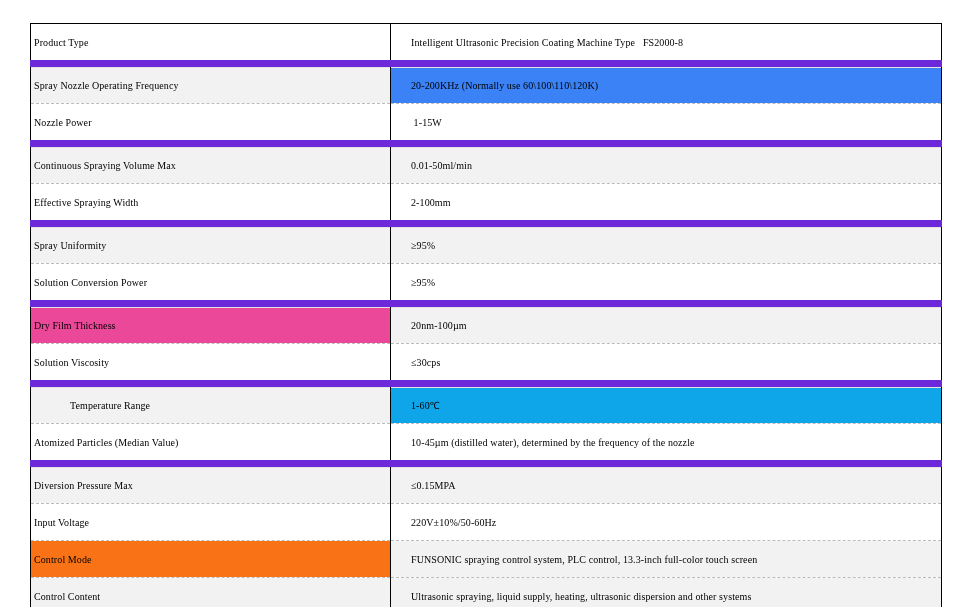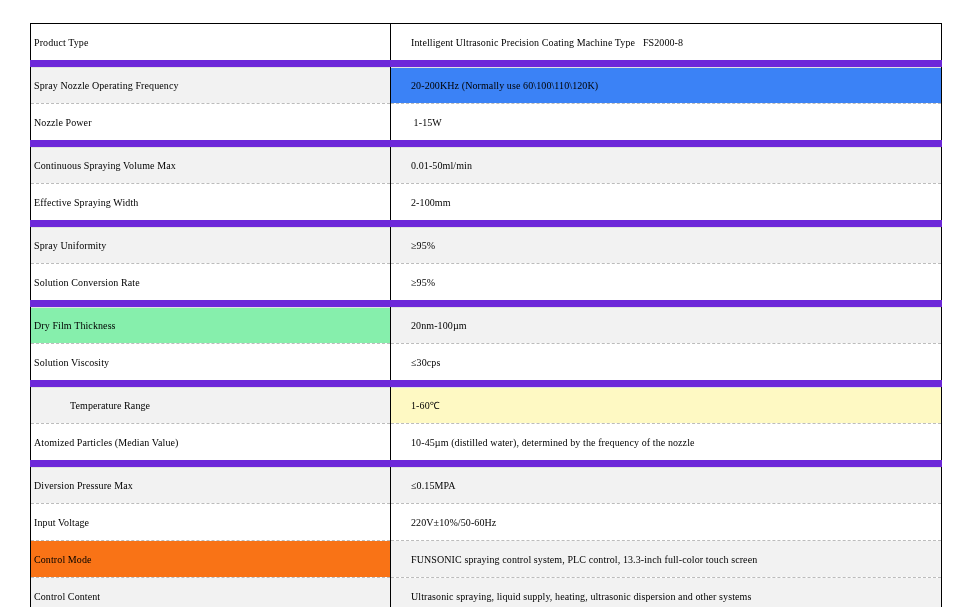--- a/index.html
+++ b/index.html
@@ -85,34 +85,34 @@
   </tr>
         <tr class="top-dashed">
     <td class="label-cell"><span class="cell-text">Effective Spraying Width</span></td>
     <td class="value-cell"><span class="cell-text">2-100mm</span></td>
   </tr>
         <tr class="shaded top-solid">
     <td class="label-cell" style="background: rgb(242, 242, 242);"><span class="cell-text">Spray Uniformity</span></td>
     <td class="value-cell" style="background: rgb(242, 242, 242);"><span class="cell-text">≥95%</span></td>
   </tr>
         <tr class="top-dashed">
-    <td class="label-cell"><span class="cell-text">Solution Conversion Rate</span></td>
+    <td class="label-cell"><span class="cell-text">Solution Conversion Power</span></td>
     <td class="value-cell"><span class="cell-text">≥95%</span></td>
   </tr>
         <tr class="shaded top-solid">
-    <td class="label-cell" style="background: #86efac;"><span class="cell-text">Dry Film Thickness</span></td>
+    <td class="label-cell" style="background: #ec4899;"><span class="cell-text">Dry Film Thickness</span></td>
     <td class="value-cell" style="background: rgb(242, 242, 242);"><span class="cell-text">20nm-100µm</span></td>
   </tr>
         <tr class="top-dashed">
     <td class="label-cell"><span class="cell-text">Solution Viscosity</span></td>
     <td class="value-cell"><span class="cell-text">≤30cps</span></td>
   </tr>
         <tr class="shaded top-solid">
     <td class="label-cell" style="background: rgb(242, 242, 242); padding-left: 39px;"><span class="cell-text">Temperature Range</span></td>
-    <td class="value-cell" style="background: #fef9c3;"><span class="cell-text">1-60℃</span></td>
+    <td class="value-cell" style="background: #0ea5e9;"><span class="cell-text">1-60℃</span></td>
   </tr>
         <tr class="top-dashed">
     <td class="label-cell"><span class="cell-text">Atomized Particles (Median Value)</span></td>
     <td class="value-cell"><span class="cell-text">10-45µm (distilled water), determined by the frequency of the nozzle</span></td>
   </tr>
         <tr class="shaded top-solid">
     <td class="label-cell" style="background: rgb(242, 242, 242);"><span class="cell-text">Diversion Pressure Max</span></td>
     <td class="value-cell" style="background: rgb(242, 242, 242);"><span class="cell-text">≤0.15MPA</span></td>
   </tr>
         <tr class="top-dashed">

